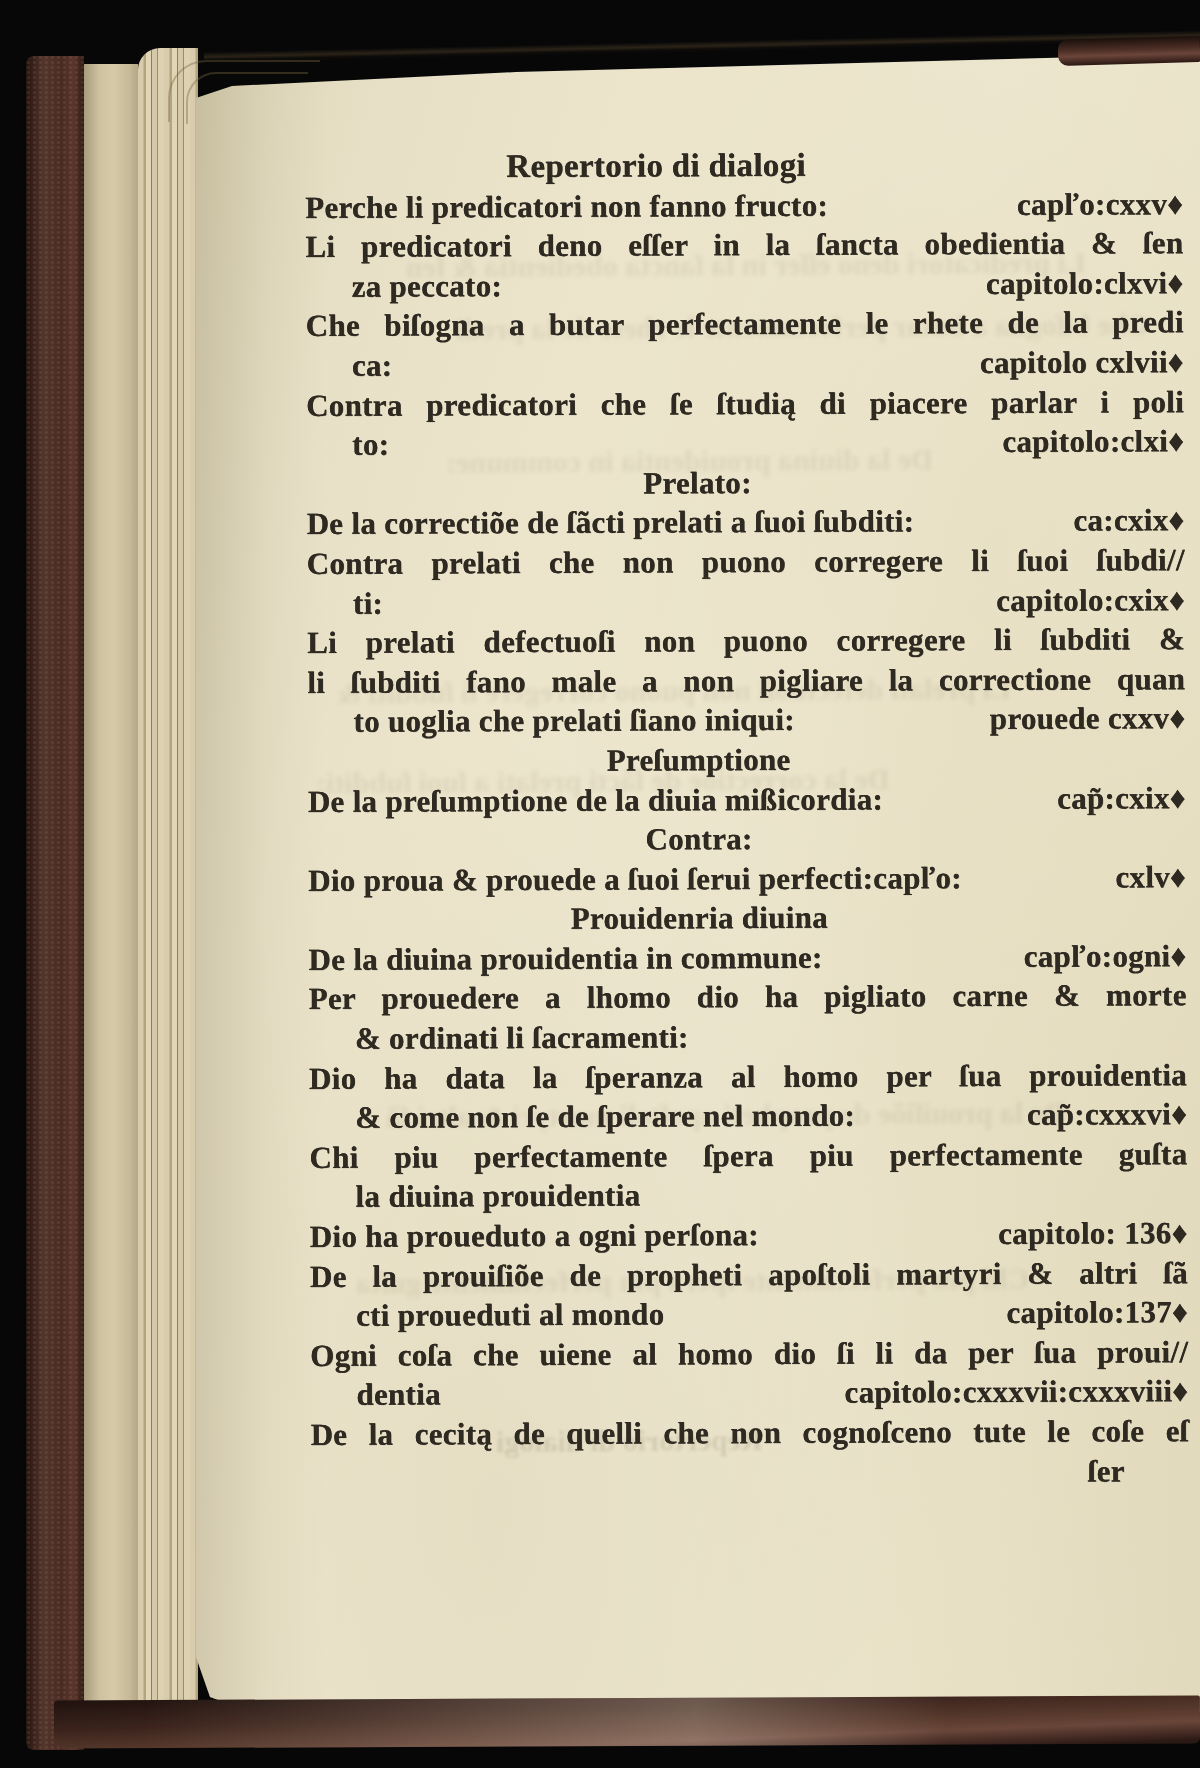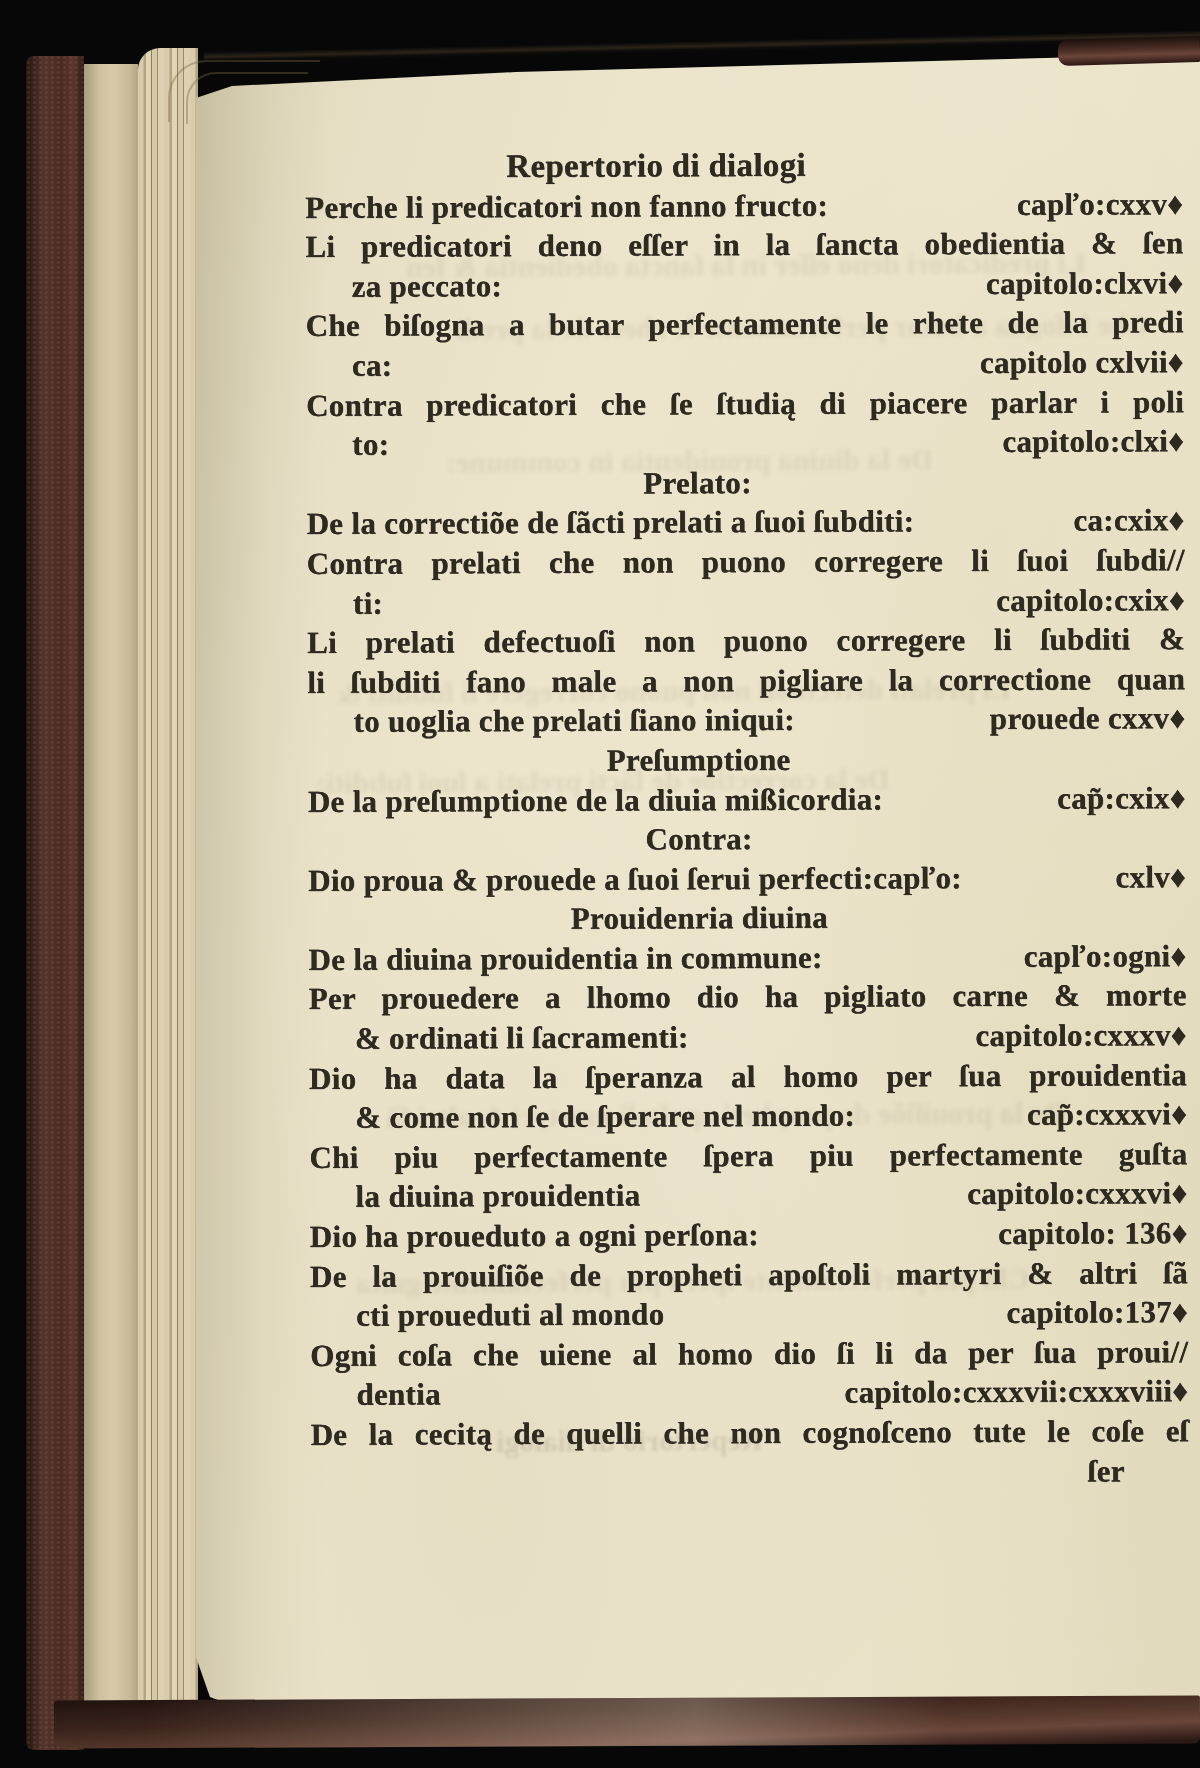--- a/index.html
+++ b/index.html
@@ -167,35 +167,33 @@
         <div class="line heading"><span class="t">Prouidenria diuina</span></div>
         <div class="line entry">
           <span class="t">De la diuina prouidentia in commune:</span>
           <span class="r">capľo:ogni♦</span>
         </div>
         <div class="line run">
           <span class="t">Per prouedere a lhomo dio ha pigliato carne &amp; morte</span>
         </div>
         <div class="line cont">
           <span class="t">&amp; ordinati li ſacramenti:</span>
-          <span class="r">capitolo:cxxxv♦</span>
         </div>
         <div class="line run">
           <span class="t">Dio ha data la ſperanza al homo per ſua prouidentia</span>
         </div>
         <div class="line cont">
           <span class="t">&amp; come non ſe de ſperare nel mondo:</span>
           <span class="r">cap̃:cxxxvi♦</span>
         </div>
         <div class="line run">
           <span class="t">Chi piu perfectamente ſpera piu perfectamente guſta</span>
         </div>
         <div class="line cont">
           <span class="t">la diuina prouidentia</span>
-          <span class="r">capitolo:cxxxvi♦</span>
         </div>
         <div class="line entry">
           <span class="t">Dio ha proueduto a ogni perſona:</span>
           <span class="r">capitolo: 136♦</span>
         </div>
         <div class="line run">
           <span class="t">De la prouiſiõe de propheti apoſtoli martyri &amp; altri ſã</span>
         </div>
         <div class="line cont">
           <span class="t">cti proueduti al mondo</span>

